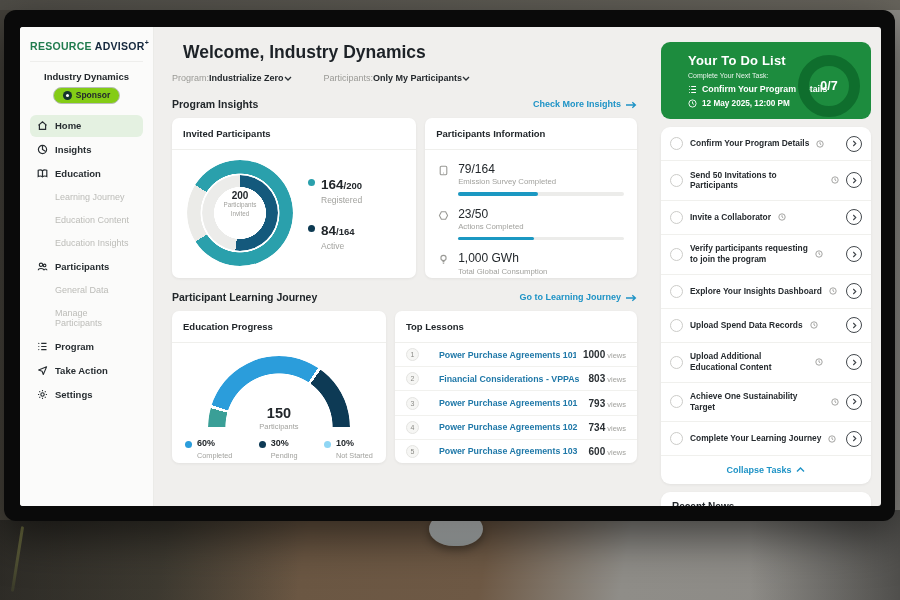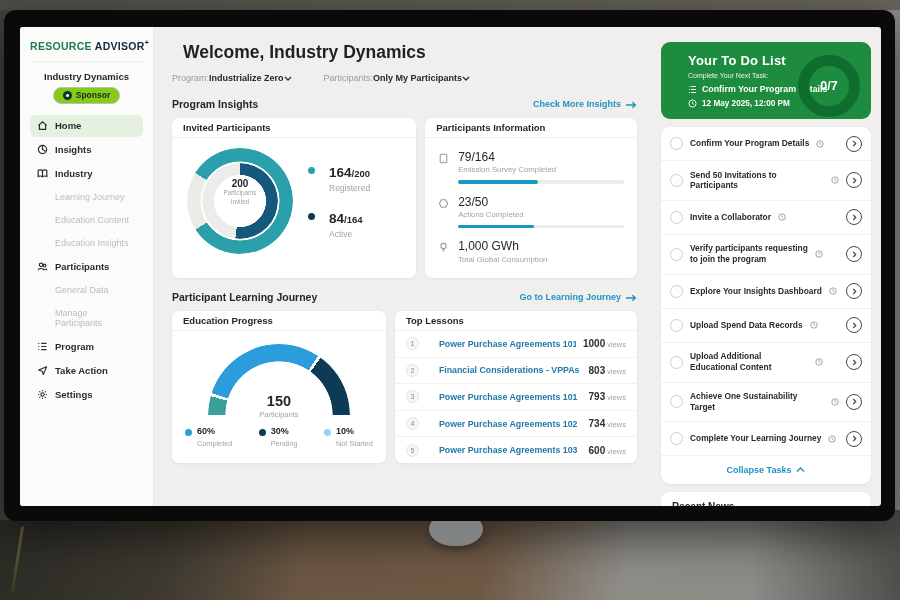--- a/index.html
+++ b/index.html
@@ -30,32 +30,32 @@
   .h1{font-size:17.5px;font-weight:700;color:#1d2227;margin:0 11px 10px;}
   .filters{display:flex;gap:32px;font-size:9px;color:#9a9a96;margin-bottom:15px;align-items:center;}
   .fi{display:flex;align-items:center;cursor:pointer;}
   .fi b{color:#23282c;font-weight:700;}
   .sec{display:flex;justify-content:space-between;align-items:center;margin-bottom:8px;}
   .sec .t{font-size:10.5px;font-weight:700;color:#22272b;}
   .link{font-size:9px;font-weight:700;color:#1e93c6;display:flex;align-items:flex-end;gap:4px;cursor:pointer;}
   .row1{display:flex;gap:9px;height:160px;margin-bottom:13px;}
   .row2{display:flex;gap:9px;height:152px;}
   .card{background:#fff;border-radius:7px;box-shadow:0 1px 3px rgba(0,0,0,.06);overflow:hidden;box-sizing:border-box;}
-  .ct{padding:4px 11px;font-size:9.5px;font-weight:700;color:#22272b;border-bottom:1px solid #efefec;}
+  .ct{padding:10px 11px;font-size:9.5px;font-weight:700;color:#22272b;border-bottom:1px solid #efefec;}
   .c-invited{width:52.5%;}
   .c-info{flex:1;}
   .invited-body{display:flex;align-items:center;gap:15px;padding:10px 6px 10px 15px;}
   .donut{position:relative;width:106px;height:106px;flex-shrink:0;}
   .d-outer{position:absolute;inset:0;border-radius:50%;-webkit-mask:radial-gradient(closest-side,transparent 74%,#000 75%);mask:radial-gradient(closest-side,transparent 74%,#000 75%);}
   .d-inner{position:absolute;inset:15px;border-radius:50%;-webkit-mask:radial-gradient(closest-side,transparent 68%,#000 69%);mask:radial-gradient(closest-side,transparent 68%,#000 69%);}
   .d-center{position:absolute;inset:30px;border-radius:50%;background:#fff;display:flex;flex-direction:column;align-items:center;text-align:center;}
   .d-center .v{font-size:10px;font-weight:700;color:#22272b;}
   .d-center .l{font-size:6.3px;color:#a2a29e;line-height:1.35;width:40px;}
   .legend{display:flex;flex-direction:column;gap:16px;}
-  .leg{display:flex;align-items:flex-start;gap:14px;}
+  .leg{display:flex;align-items:flex-start;gap:6px;}
   .leg .ldot{width:7px;height:7px;border-radius:50%;margin-top:4px;flex-shrink:0;}
   .leg .v{font-size:13.5px;font-weight:800;color:#22272b;line-height:1;}
   .leg .v small{font-size:9.5px;font-weight:700;}
   .leg .l{font-size:8.5px;color:#a2a29e;margin-top:2px;}
   .stats{padding:7px 13px 0;}
   .stat{display:flex;gap:9px;padding:6px 0;align-items:flex-start;}
   .stat .ic{color:#9a9a96;margin-top:2px;flex-shrink:0;}
   .stat .body{flex:1;}
   .stat .sv{font-size:12px;font-weight:400;color:#22272b;line-height:1.1;}
   .stat .sl{font-size:7.8px;color:#a2a29e;margin-top:1px;}
@@ -134,21 +134,21 @@
             <circle cx="5.5" cy="5.5" r="4.1"></circle>
             <path d="M5.5 1.4v4.1l3.2 2.1"></path>
           </svg>
       <span>Insights</span>
     </div>
     <div class="nav-item">
       <svg width="11" height="11" viewBox="0 0 11 11" fill="none" stroke="#272d31" stroke-width="1.2">
             <path d="M1.2 2.3c1.5-.7 3.2-.6 4.3.4 1.1-1 2.8-1.1 4.3-.4v6.2c-1.5-.7-3.2-.6-4.3.4-1.1-1-2.8-1.1-4.3-.4z"></path>
             <path d="M5.5 2.7v6.2"></path>
           </svg>
-      <span>Industry</span>
+      <span>Education</span>
     </div>
     <div class="nav-sub">Learning Journey</div>
     <div class="nav-sub">Education Content</div>
     <div class="nav-sub">Education Insights</div>
     <div class="nav-item">
       <svg width="11" height="11" viewBox="0 0 11 11" fill="none" stroke="#272d31" stroke-width="1.1">
             <circle cx="4" cy="3.8" r="1.7"></circle>
             <circle cx="7.6" cy="4.4" r="1.3"></circle>
             <path d="M1.3 9.2c0-2.2 5.4-2.2 5.4 0M7.3 9.2c.2-1.6 2.6-1.6 2.6 0"></path>
           </svg>

